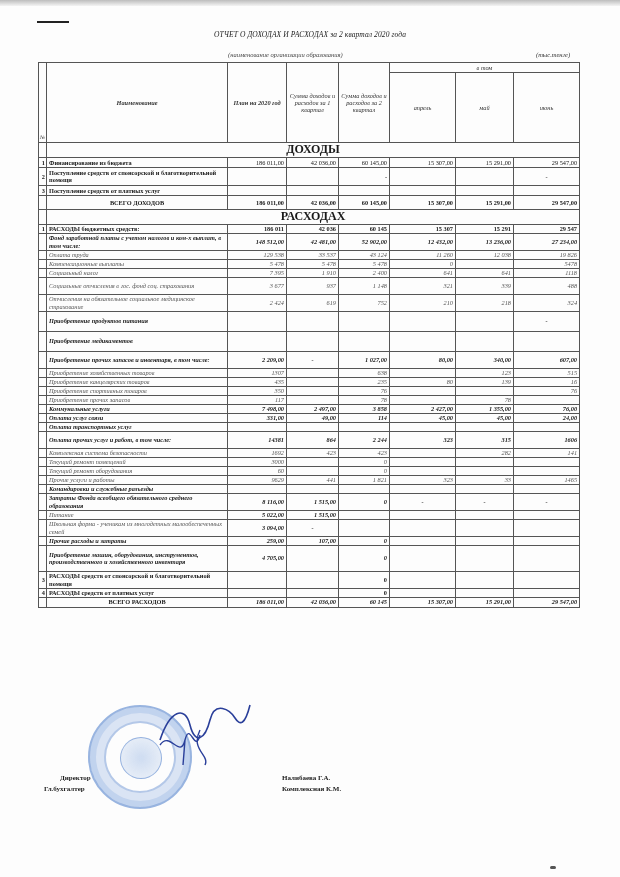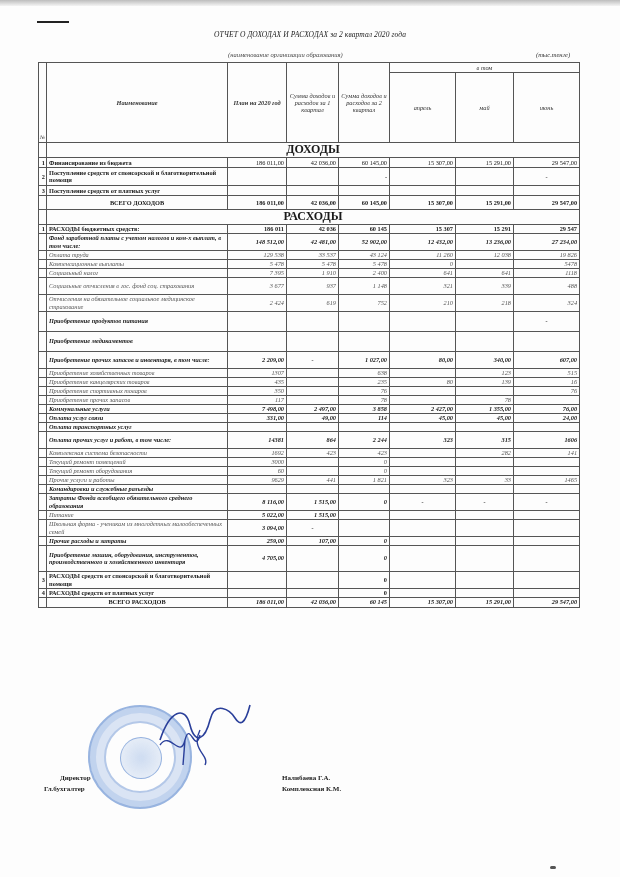--- a/index.html
+++ b/index.html
@@ -106,21 +106,21 @@
           <td class="b c">ВСЕГО ДОХОДОВ</td>
           <td class="b num">186 011,00</td>
           <td class="b num">42 036,00</td>
           <td class="b num">60 145,00</td>
           <td class="b num">15 307,00</td>
           <td class="b num">15 291,00</td>
           <td class="b num">29 547,00</td>
         </tr>
         <tr style="height: 9px;">
           <td></td>
-          <td colspan="7" class="sec">РАСХОДЫ</td>
+          <td colspan="7" class="sec">РАСХОДАХ</td>
         </tr>
         <tr style="height: 9px;">
           <td class="nr">1</td>
           <td class="b">РАСХОДЫ бюджетных средств:</td>
           <td class="b num">186 011</td>
           <td class="b num">42 036</td>
           <td class="b num">60 145</td>
           <td class="b num">15 307</td>
           <td class="b num">15 291</td>
           <td class="b num">29 547</td>

